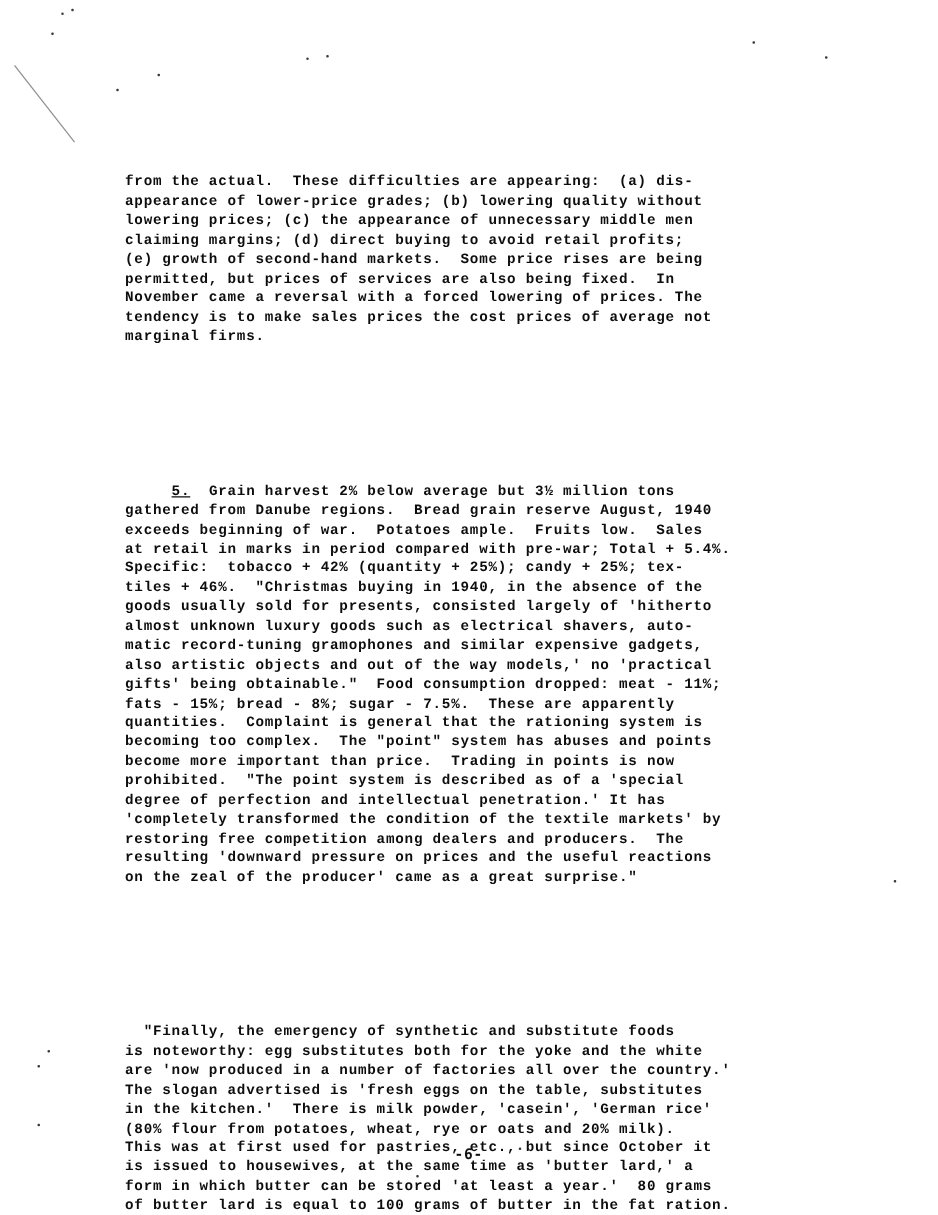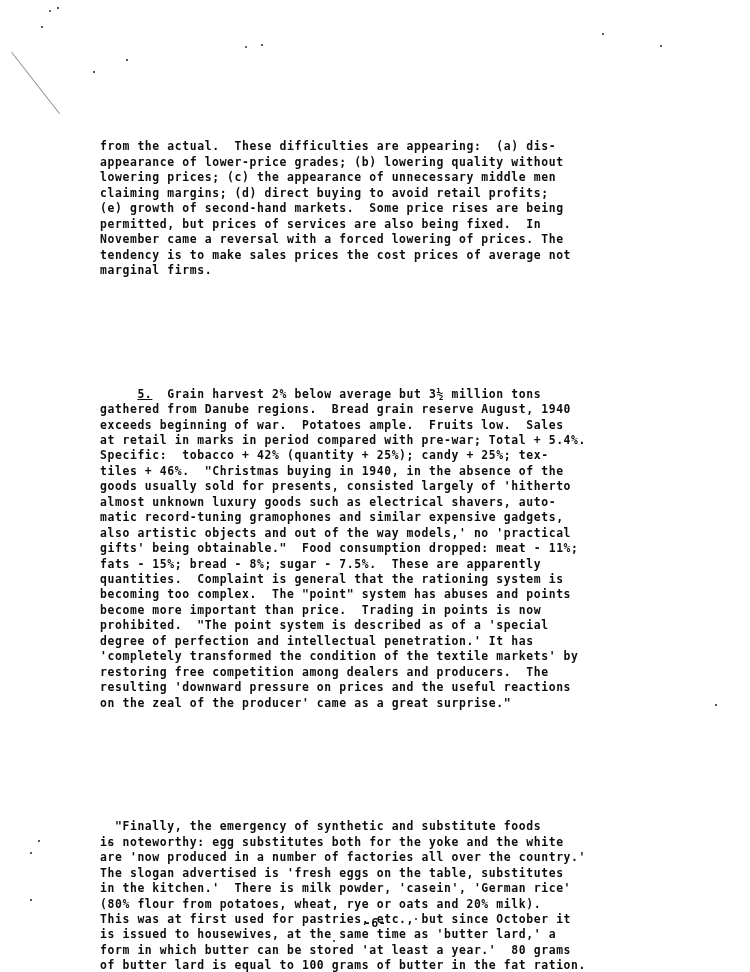--- a/index.html
+++ b/index.html
@@ -43,20 +43,21 @@
     line-height: 15.45px;
     letter-spacing: 0.62px;
     color: #0d0d0d;
     white-space: pre;
     font-weight: 700;
     -webkit-font-smoothing: none;
   }
   .para {
     margin: 0;
     white-space: pre;
+    font-family: Liberation Mono, monospace;
   }
   .gap {
     height: 15.45px;
   }
   .u {
     text-decoration: underline;
     text-underline-offset: 1px;
   }
 
   

